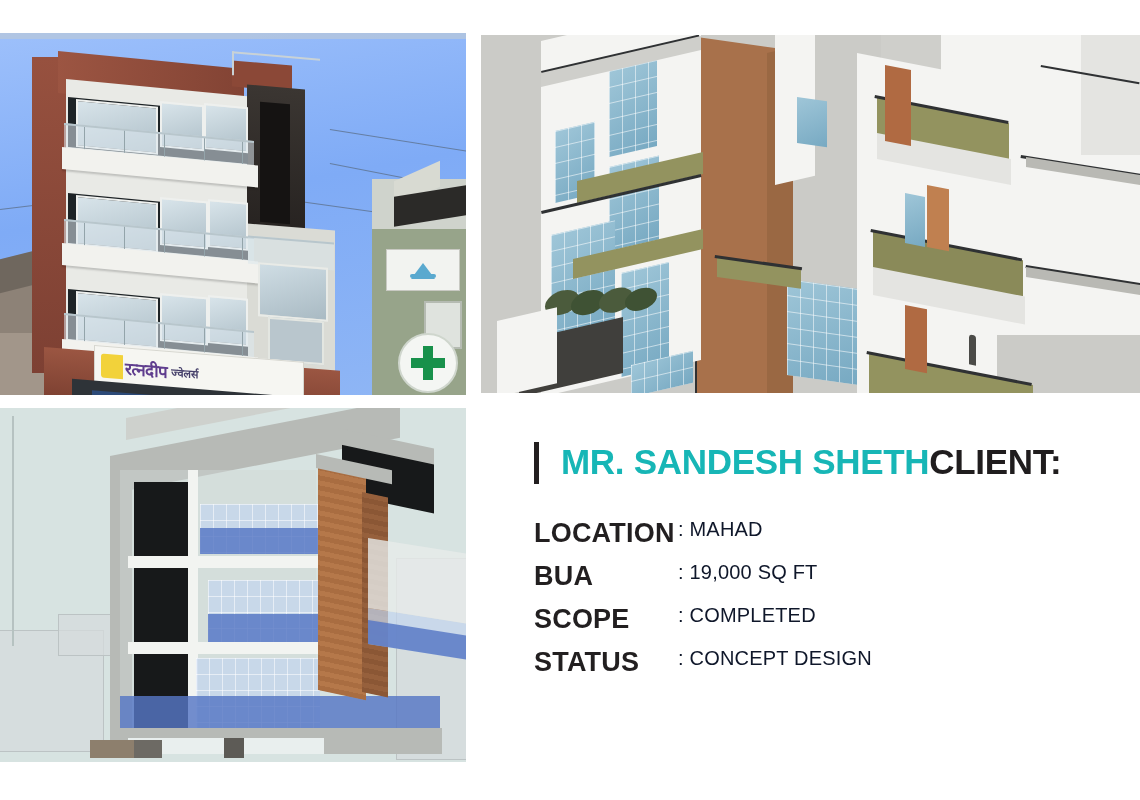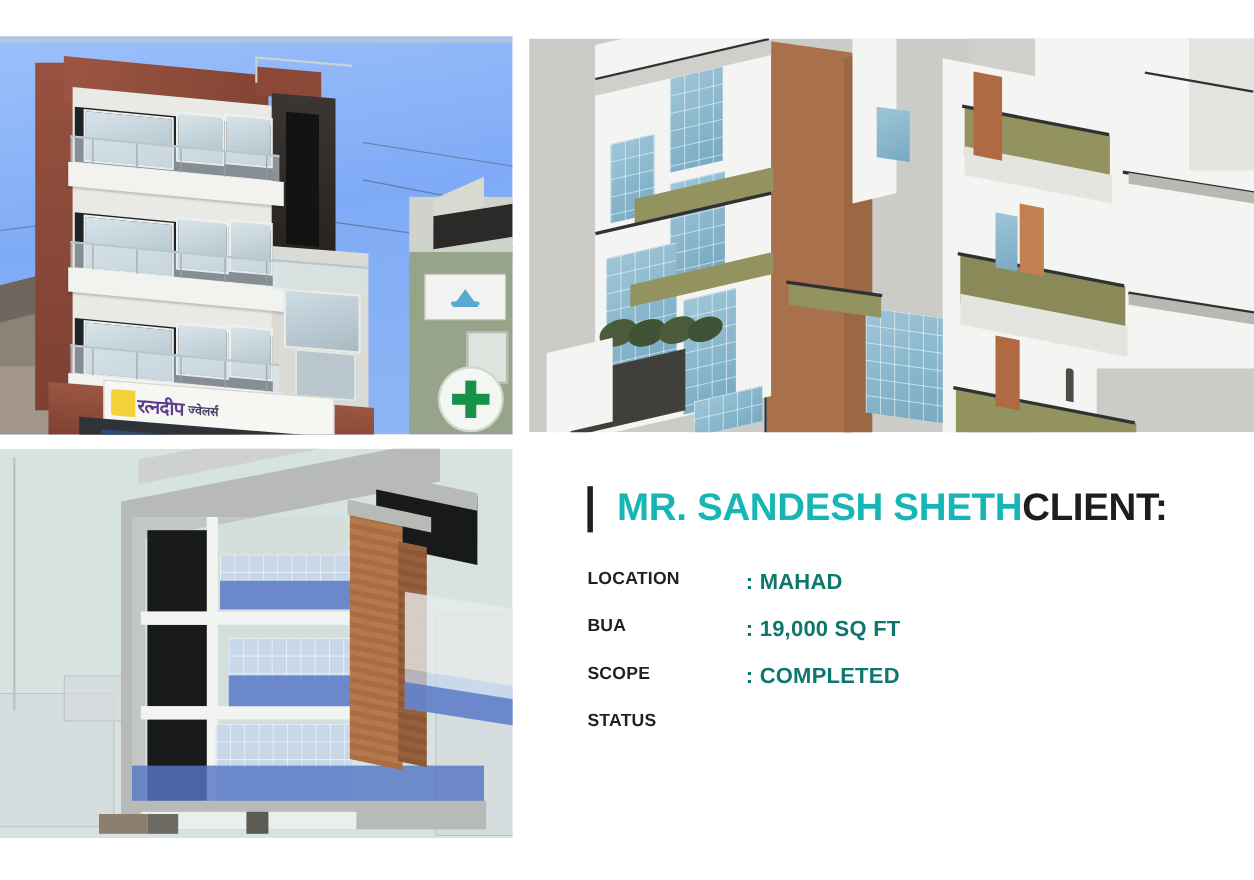--- a/index.html
+++ b/index.html
@@ -109,22 +109,22 @@
   .dark-op{background:#17191a;}
 
   
   #info{position:absolute;left:534px;top:438px;width:600px;}
   #title-row{display:flex;align-items:center;height:48px;}
   #accent-bar{width:5px;height:42px;background:#231f20;flex:none;margin-right:12px;margin-top:2px;}
   #title-client{font-size:35px;font-weight:bold;color:#201d1e;letter-spacing:-.3px;white-space:nowrap;}
   #title-name{font-size:35px;font-weight:bold;color:#17b6b6;letter-spacing:-.3px;white-space:nowrap;margin-left:10px;}
   #details{margin-top:32px;}
   .drow{display:flex;height:43px;align-items:flex-start;}
-  .dlabel{width:144px;flex:none;font-size:16px;font-weight:bold;color:#221f20;letter-spacing:.2px;}
-  .dvalue{font-size:20px;font-weight:bold;color:#0f766e;letter-spacing:.2px;white-space:nowrap;}
+  .dlabel{width:144px;flex:none;font-size:27px;font-weight:bold;color:#221f20;letter-spacing:.2px;}
+  .dvalue{font-size:20px;font-weight:normal;color:#0f172a;letter-spacing:.2px;white-space:nowrap;}
 </style>
 </head>
 <body>
 
 <div class="sheet">
 
   <div class="panel" id="photo-panel">
     <div class="ph-sky"></div>
 
     <div class="wire" style="left:330px;top:96px;width:160px;transform:rotate(9deg);"></div>
@@ -360,17 +360,18 @@
       <div class="drow">
         <div class="dlabel">BUA</div>
         <div class="dvalue">: 19,000 SQ FT</div>
       </div>
       <div class="drow">
         <div class="dlabel">SCOPE</div>
         <div class="dvalue">: COMPLETED</div>
       </div>
       <div class="drow">
         <div class="dlabel">STATUS</div>
+        <div class="dvalue">: CONCEPT DESIGN</div>
       </div>
     </div>
 
   </div>
 </div>
 
 </body></html>

